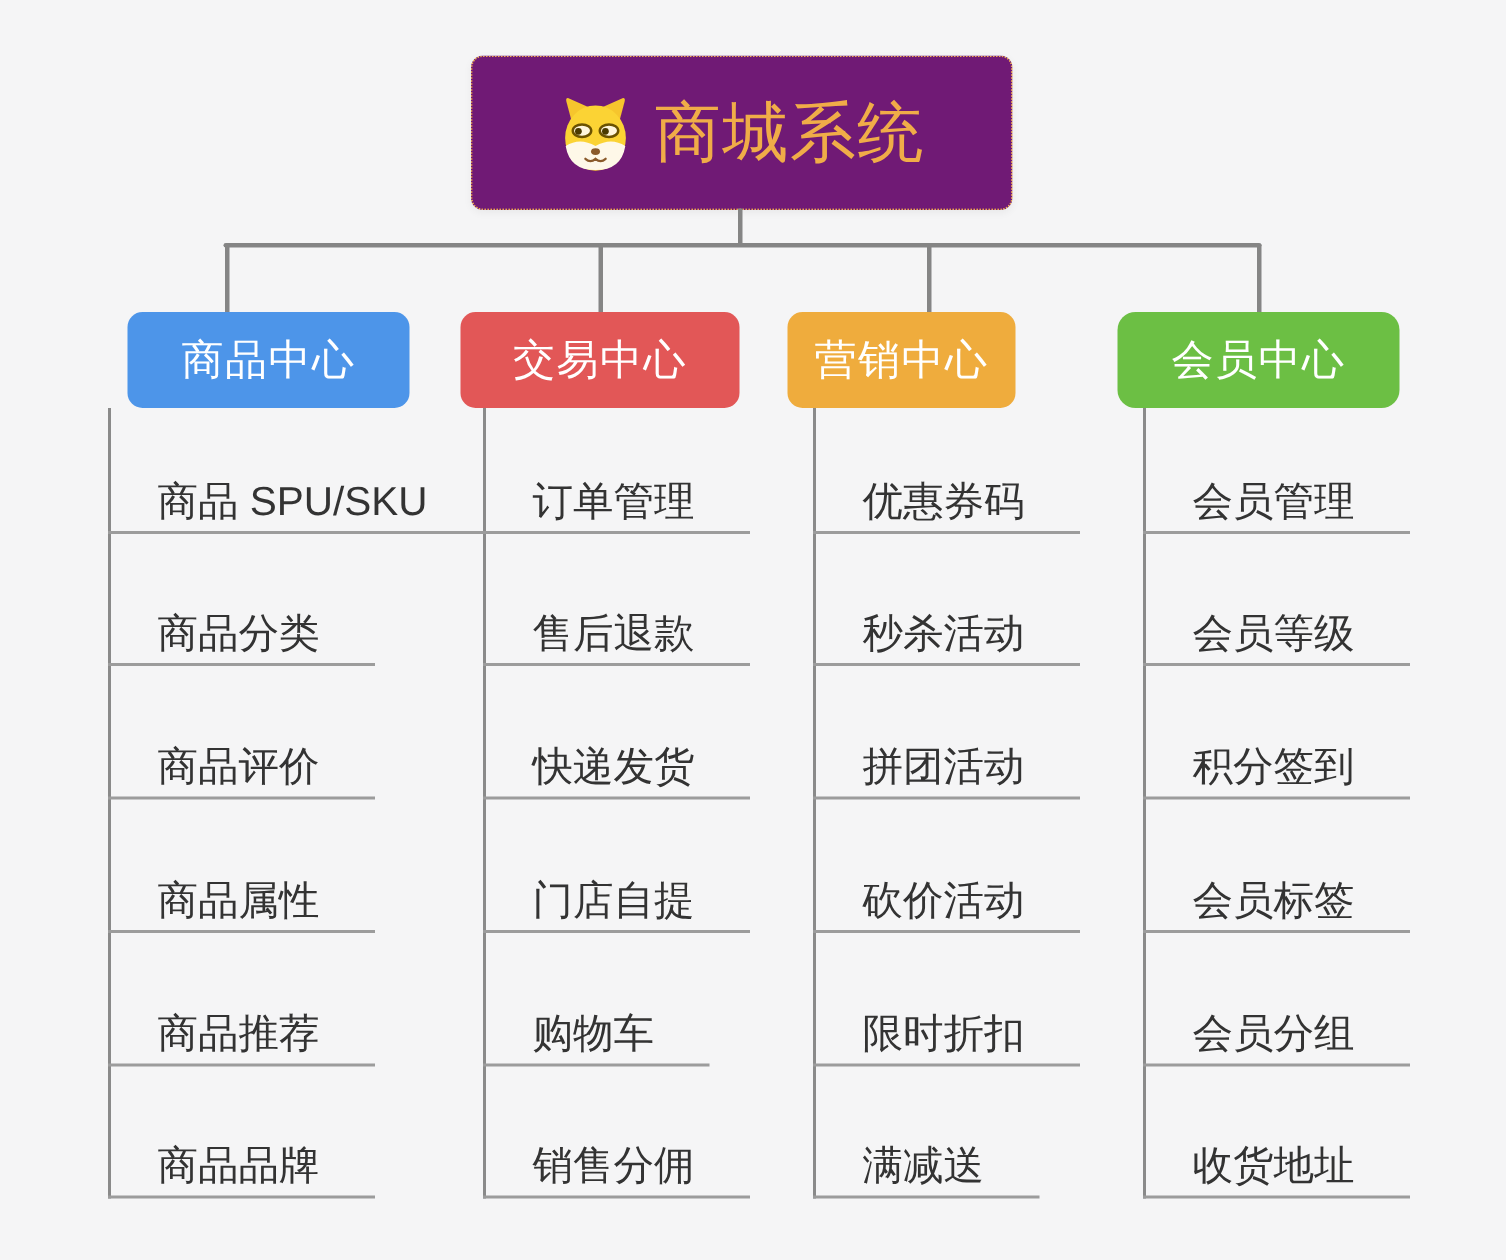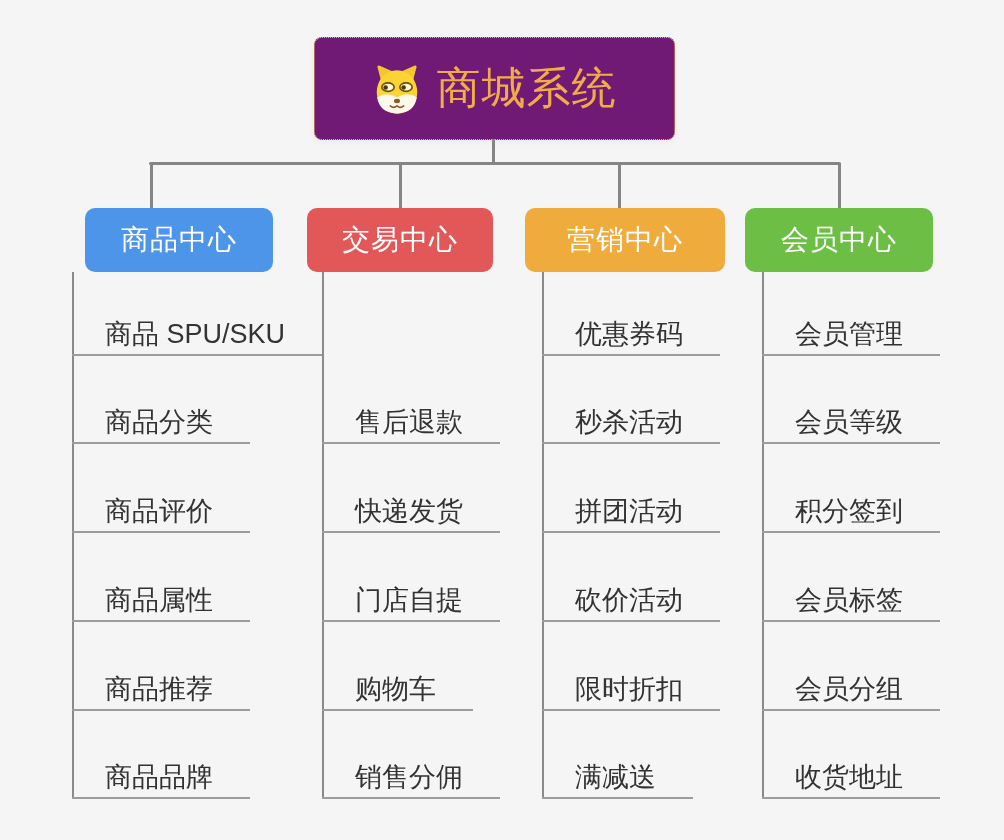--- a/index.html
+++ b/index.html
@@ -43,21 +43,21 @@
   .branch-node{
     position:absolute;top:208px;height:64px;
     border-radius:10px;
     color:#ffffff;font-size:28px;
     display:flex;align-items:center;justify-content:center;
     letter-spacing:1px;
     cursor:default;
   }
   .branch-node.b1{left:57px;width:188px;margin-left:28px;}
   .branch-node.b2{left:307px;width:186px;}
-  .branch-node.b3{left:525px;width:200px;}
+  .branch-node.b3{left:525px;width:152px;}
   .branch-node.b4{left:745px;width:188px;}
 
   
   .column{
     position:absolute;top:272px;height:527px;width:260px;
     border-left:2px solid #8a8a8a;
     box-sizing:content-box;
   }
   .column.c1{left:72px;}
   .column.c2{left:322px;}
@@ -105,32 +105,33 @@
   <div class="conn stem"></div>
   <div class="conn hbar"></div>
   <div class="conn drop d1"></div>
   <div class="conn drop d2"></div>
   <div class="conn drop d3"></div>
   <div class="conn drop d4"></div>
 
   <div class="branch-node b1" style="background-color: rgb(77, 149, 233);">商品中心</div>
   <div class="branch-node b2" style="background-color: rgb(226, 87, 87);">交易中心</div>
   <div class="branch-node b3" style="background-color: rgb(239, 172, 61);">营销中心</div>
-  <div class="branch-node b4" style="background-color: rgb(108, 191, 68);">会员中心</div>
+  <div class="branch-node b4" style="background-color: rgb(108, 191, 68); border-radius: 12px;">会员中心</div>
 
   <div class="column c1">
     <div class="leaf r1">商品 SPU/SKU</div>
     <div class="leaf r2">商品分类</div>
     <div class="leaf r3">商品评价</div>
     <div class="leaf r4">商品属性</div>
     <div class="leaf r5">商品推荐</div>
     <div class="leaf r6">商品品牌</div>
   </div>
 
   <div class="column c2">
+    <div class="leaf r1">订单管理</div>
     <div class="leaf r2">售后退款</div>
     <div class="leaf r3">快递发货</div>
     <div class="leaf r4">门店自提</div>
     <div class="leaf r5">购物车</div>
     <div class="leaf r6">销售分佣</div>
   </div>
 
   <div class="column c3">
     <div class="leaf r1">优惠券码</div>
     <div class="leaf r2">秒杀活动</div>

